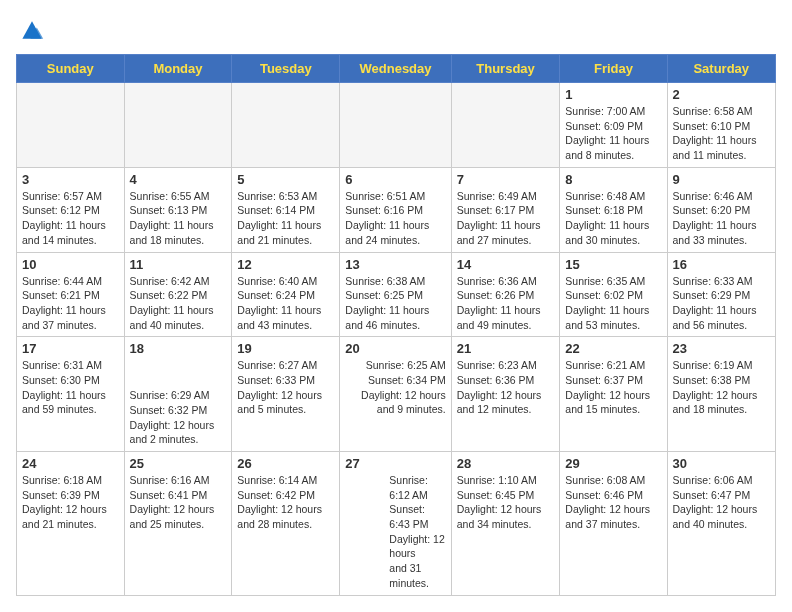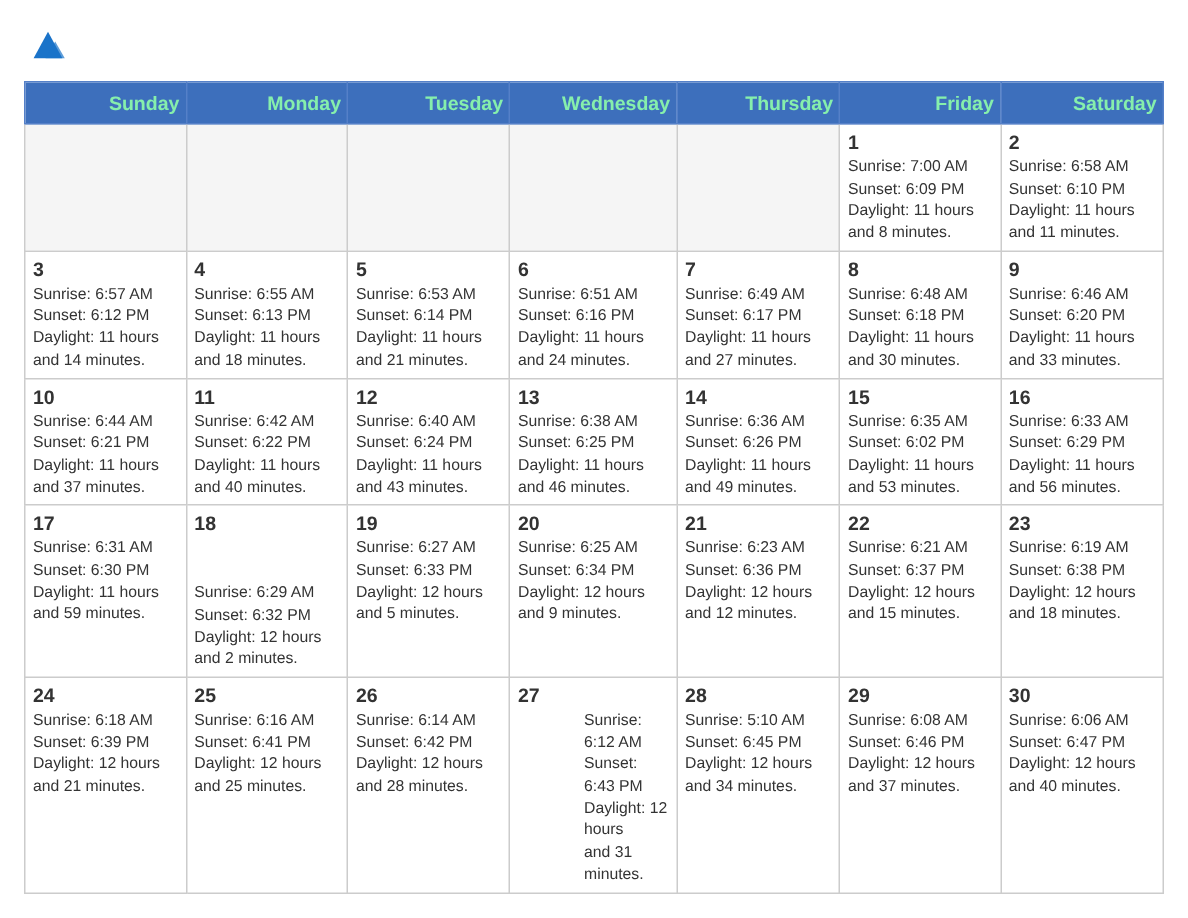--- a/index.html
+++ b/index.html
@@ -46,25 +46,25 @@
       font-weight: normal;
       color: #555;
     }
     .calendar {
       width: 100%;
       border-collapse: collapse;
       border: 1px solid #ccc;
     }
     .calendar th {
       background: #3d6fbc;
-      color: #86efac;
+      color: #fde047;
       font-size: 13px;
       font-weight: bold;
       padding: 6px 4px;
-      text-align: right;
+      text-align: center;
       border: 1px solid #5580c8;
     }
     .calendar td {
       border: 1px solid #ccc;
       vertical-align: top;
       padding: 4px 5px;
       font-size: 11px;
       color: #333;
       width: 113px;
       min-height: 80px;
@@ -260,21 +260,21 @@
         </td>
         <td>
           <span class="day-number">19</span>
           <div class="day-info" style="white-space: pre-line;">Sunrise: 6:27 AM
 Sunset: 6:33 PM
 Daylight: 12 hours
 and 5 minutes.</div>
         </td>
         <td>
           <span class="day-number">20</span>
-          <div class="day-info" style="white-space: pre-line;">Sunrise: 6:25 AM
+          <div class="day-info" style="white-space: pre-line; text-align: right;">Sunrise: 6:25 AM
 Sunset: 6:34 PM
 Daylight: 12 hours
 and 9 minutes.</div>
         </td>
         <td>
           <span class="day-number">21</span>
           <div class="day-info" style="white-space: pre-line;">Sunrise: 6:23 AM
 Sunset: 6:36 PM
 Daylight: 12 hours
 and 12 minutes.</div>
@@ -318,21 +318,21 @@
         </td>
         <td>
           <span class="day-number">27</span>
           <div class="day-info" style="white-space: pre-line; margin-left: 44px;">Sunrise: 6:12 AM
 Sunset: 6:43 PM
 Daylight: 12 hours
 and 31 minutes.</div>
         </td>
         <td>
           <span class="day-number">28</span>
-          <div class="day-info" style="white-space: pre-line;">Sunrise: 5:10 AM
+          <div class="day-info" style="white-space: pre-line;">Sunrise: 1:10 AM
 Sunset: 6:45 PM
 Daylight: 12 hours
 and 34 minutes.</div>
         </td>
         <td>
           <span class="day-number">29</span>
           <div class="day-info" style="white-space: pre-line;">Sunrise: 6:08 AM
 Sunset: 6:46 PM
 Daylight: 12 hours
 and 37 minutes.</div>

